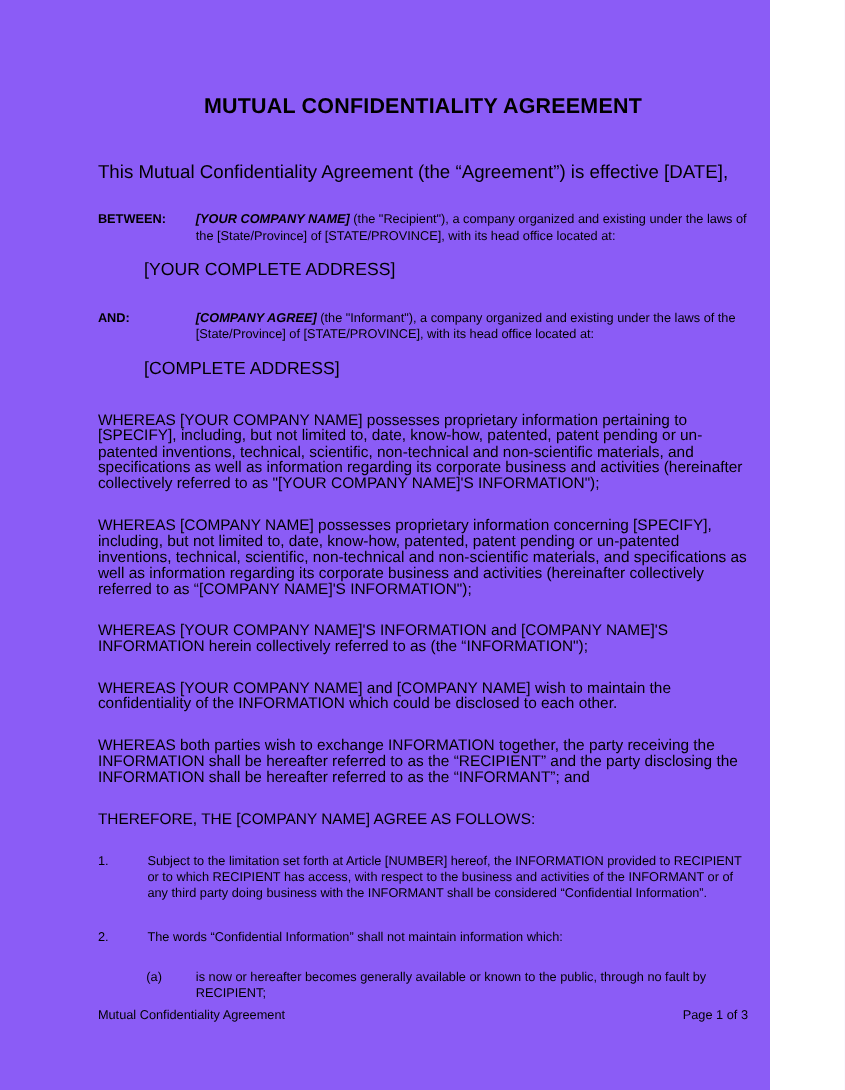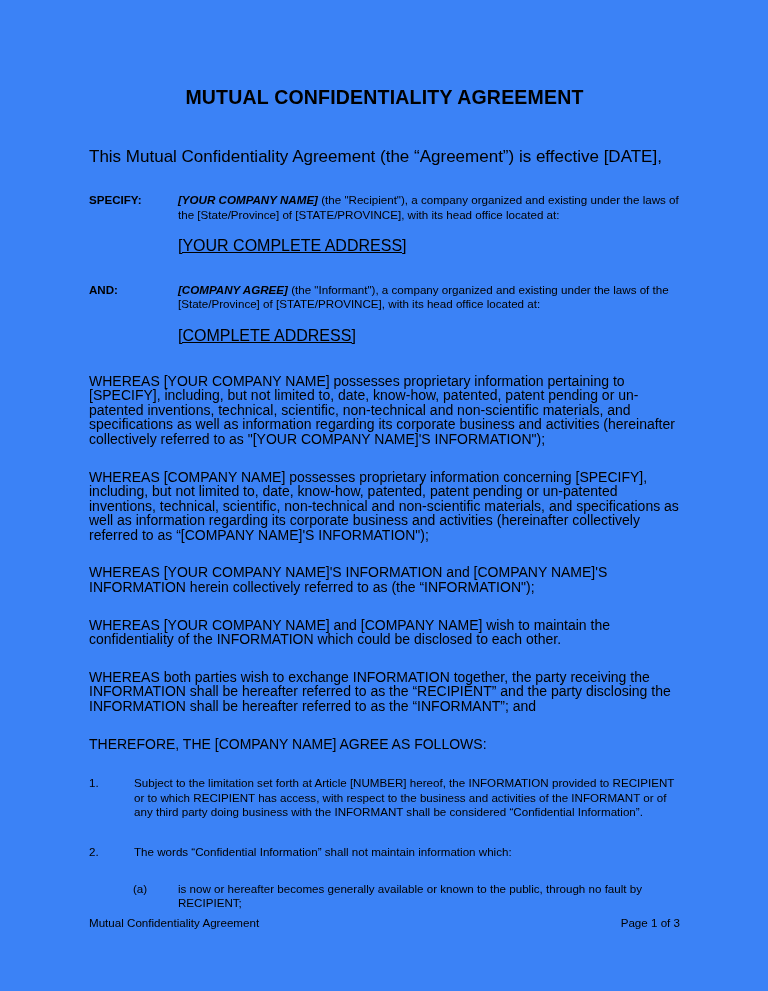--- a/index.html
+++ b/index.html
@@ -7,23 +7,23 @@
     margin: 0;
     padding: 0;
     background: #ffffff;
   }
   body {
     font-family: "Liberation Sans", sans-serif;
     color: #000000;
   }
   .page {
     position: relative;
-    width: 768px;
+    width: 700px;
     height: 991px;
-    background: #3b82f6;
+    background: #8b5cf6;
     box-sizing: border-box;
     overflow: hidden;
   }
   .content {
     position: absolute;
     left: 89px;
     top: 0;
     width: 591px;
   }
 
@@ -61,23 +61,22 @@
     white-space: nowrap;
   }
   .party-body {
     margin-left: 89px;
   }
   .party-body b {
     font-weight: bold;
     font-style: italic;
   }
   .party-address {
-    margin-left: 89px;
+    margin-left: 42px;
     padding-top: 14.6px;
-    text-decoration: underline;
   }
 
   
   .recital {
     font-size: 14px;
     line-height: 14.6px;
     margin: 0;
     padding-top: 23px;
     text-align: left;
   }
@@ -136,21 +135,21 @@
 <body>
 
 <div class="page">
   <div class="content">
 
     <h1 class="doc-title">MUTUAL CONFIDENTIALITY AGREEMENT</h1>
 
     <p class="intro">This Mutual Confidentiality Agreement (the “Agreement”) is effective [DATE],</p>
 
     <div class="party">
-      <span class="party-label">SPECIFY:</span>
+      <span class="party-label">BETWEEN:</span>
       <div class="party-body"><b>[YOUR COMPANY NAME]</b><span> (the "Recipient"), a company organized and existing under the laws of the [State/Province] of [STATE/PROVINCE], with its head office located at:</span></div>
     </div>
     <div class="party-address">[YOUR COMPLETE ADDRESS]</div>
 
     <div class="party">
       <span class="party-label">AND:</span>
       <div class="party-body"><b>[COMPANY AGREE]</b><span> (the "Informant"), a company organized and existing under the laws of the [State/Province] of [STATE/PROVINCE], with its head office located at:</span></div>
     </div>
     <div class="party-address">[COMPLETE ADDRESS]</div>
 

